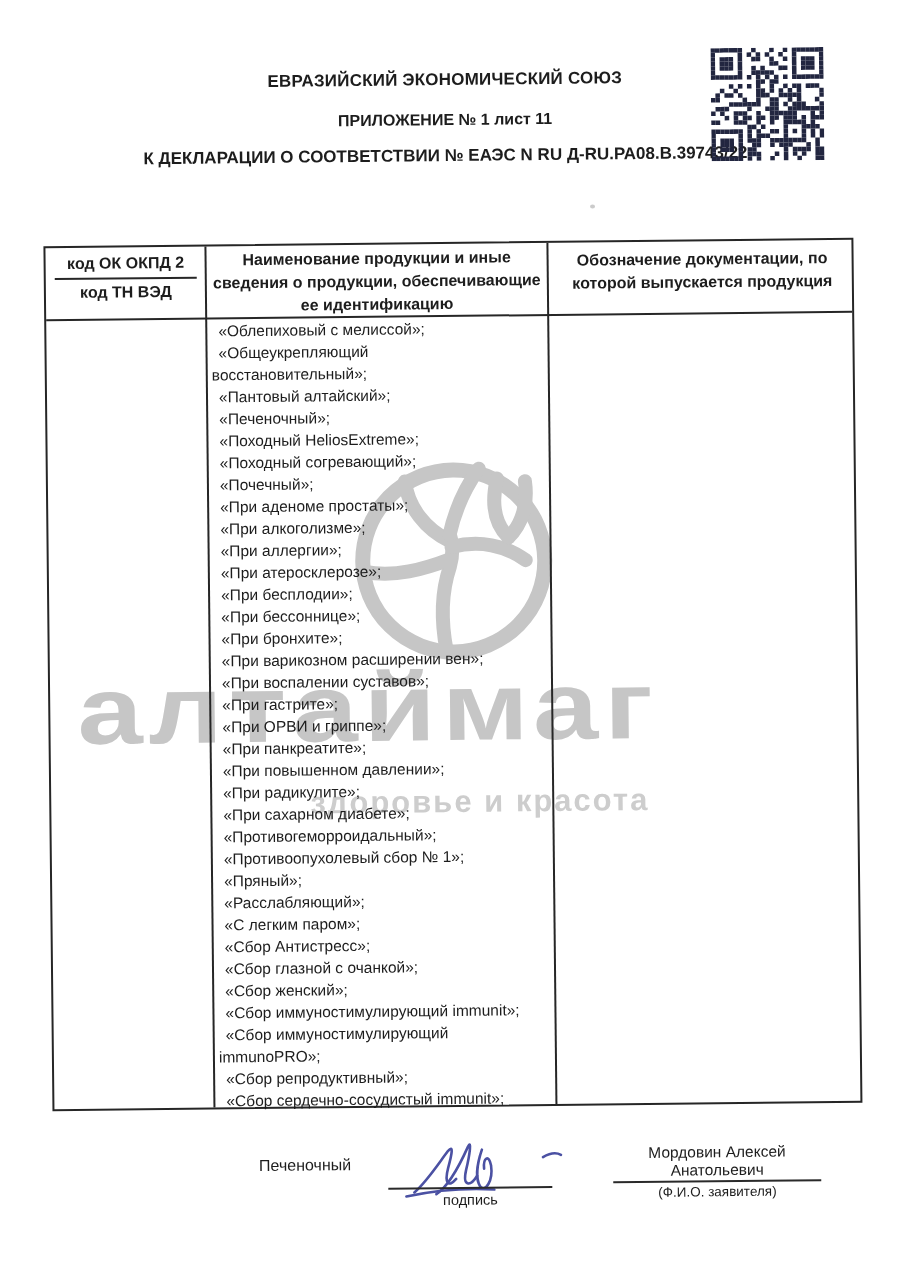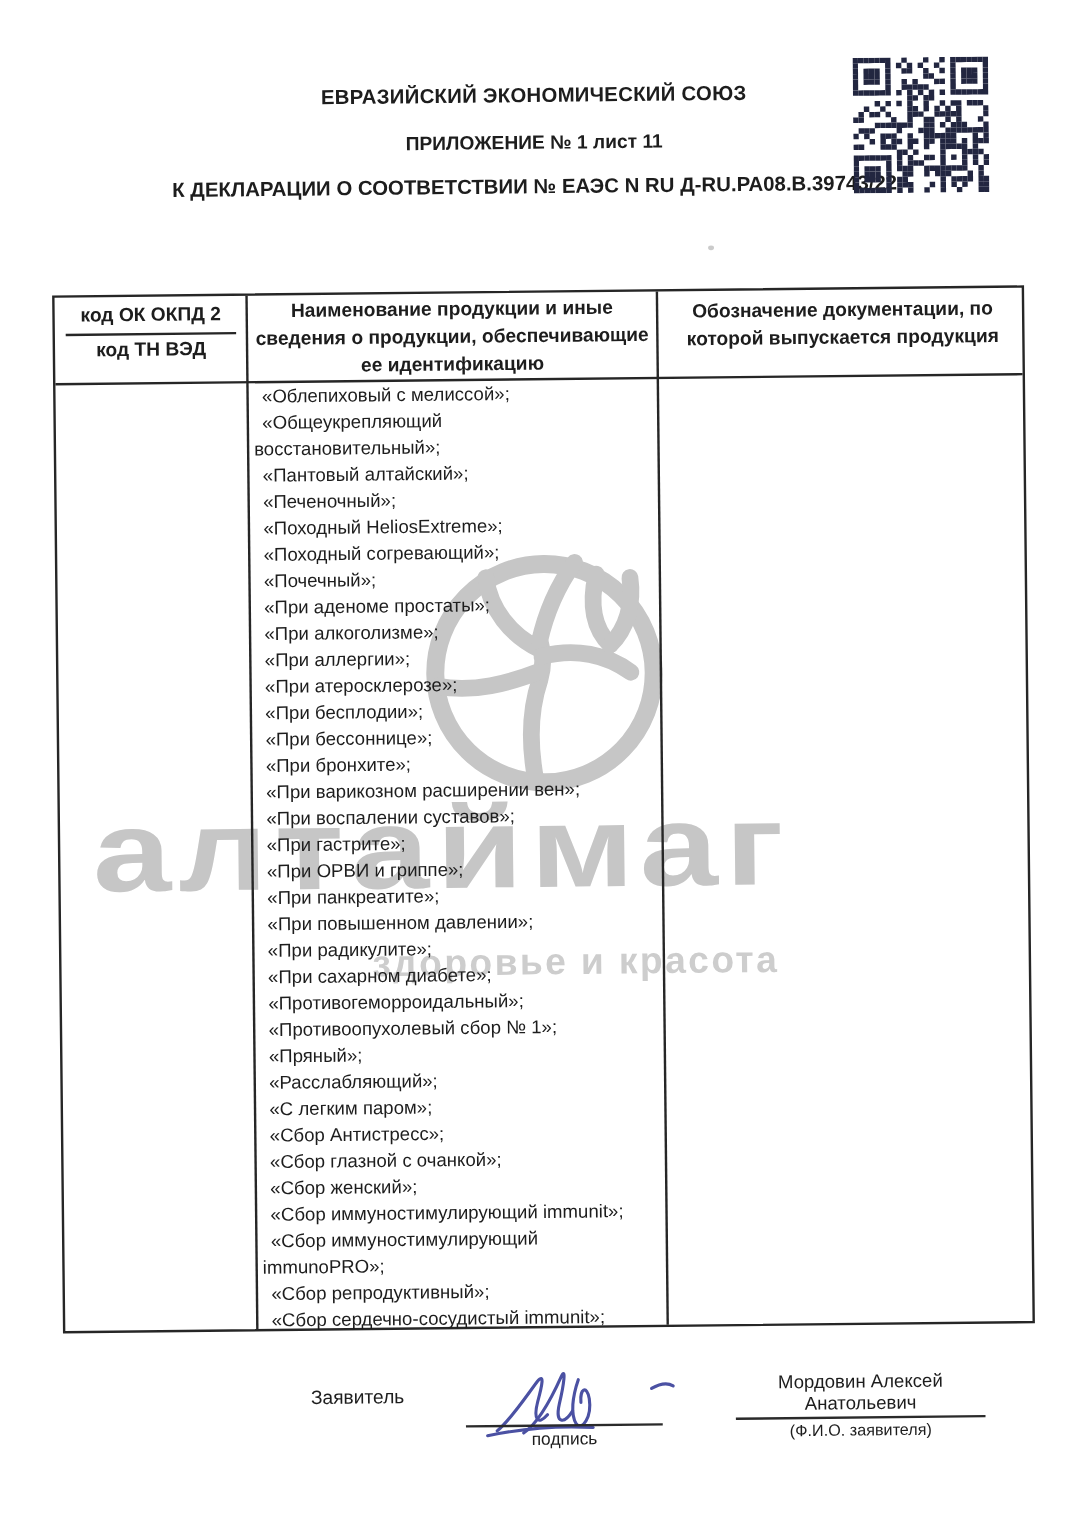--- a/index.html
+++ b/index.html
@@ -448,21 +448,21 @@
         <p class="product">«Сбор иммуностимулирующий immunit»;</p>
         <p class="product">«Сбор иммуностимулирующий
 immunoPRO»;</p>
         <p class="product">«Сбор репродуктивный»;</p>
         <p class="product">«Сбор сердечно-сосудистый immunit»;</p>
       </div>
     <div class="cell body-c3"></div>
   </div>
 
   <div class="foot">
-    <div class="applicant">Заявитель</div>
+    <div class="applicant">Печеночный</div>
 
     <svg class="sig-svg" width="185" height="62" viewBox="0 0 185 62">
       <g fill="none" stroke="#4b51a3" stroke-width="2.6" stroke-linecap="round" stroke-linejoin="round">
         <path d="M 16 54 C 28 44 40 26 50 13 C 56 6 54 16 50 30 C 46 45 50 50 58 41"></path>
         <path d="M 38 56 C 52 47 64 22 70 9 C 74 1 72 16 68 32 C 64 49 72 49 79 38"></path>
         <path d="M 84 12 C 79 26 77 41 82 49 C 87 55 95 43 93 28 C 91 16 85 20 86 31"></path>
         <path d="M 8 58 C 38 52 66 50 96 52"></path>
         <path d="M 145 20 C 152 16 158 15 163 18"></path>
       </g>
     </svg>

